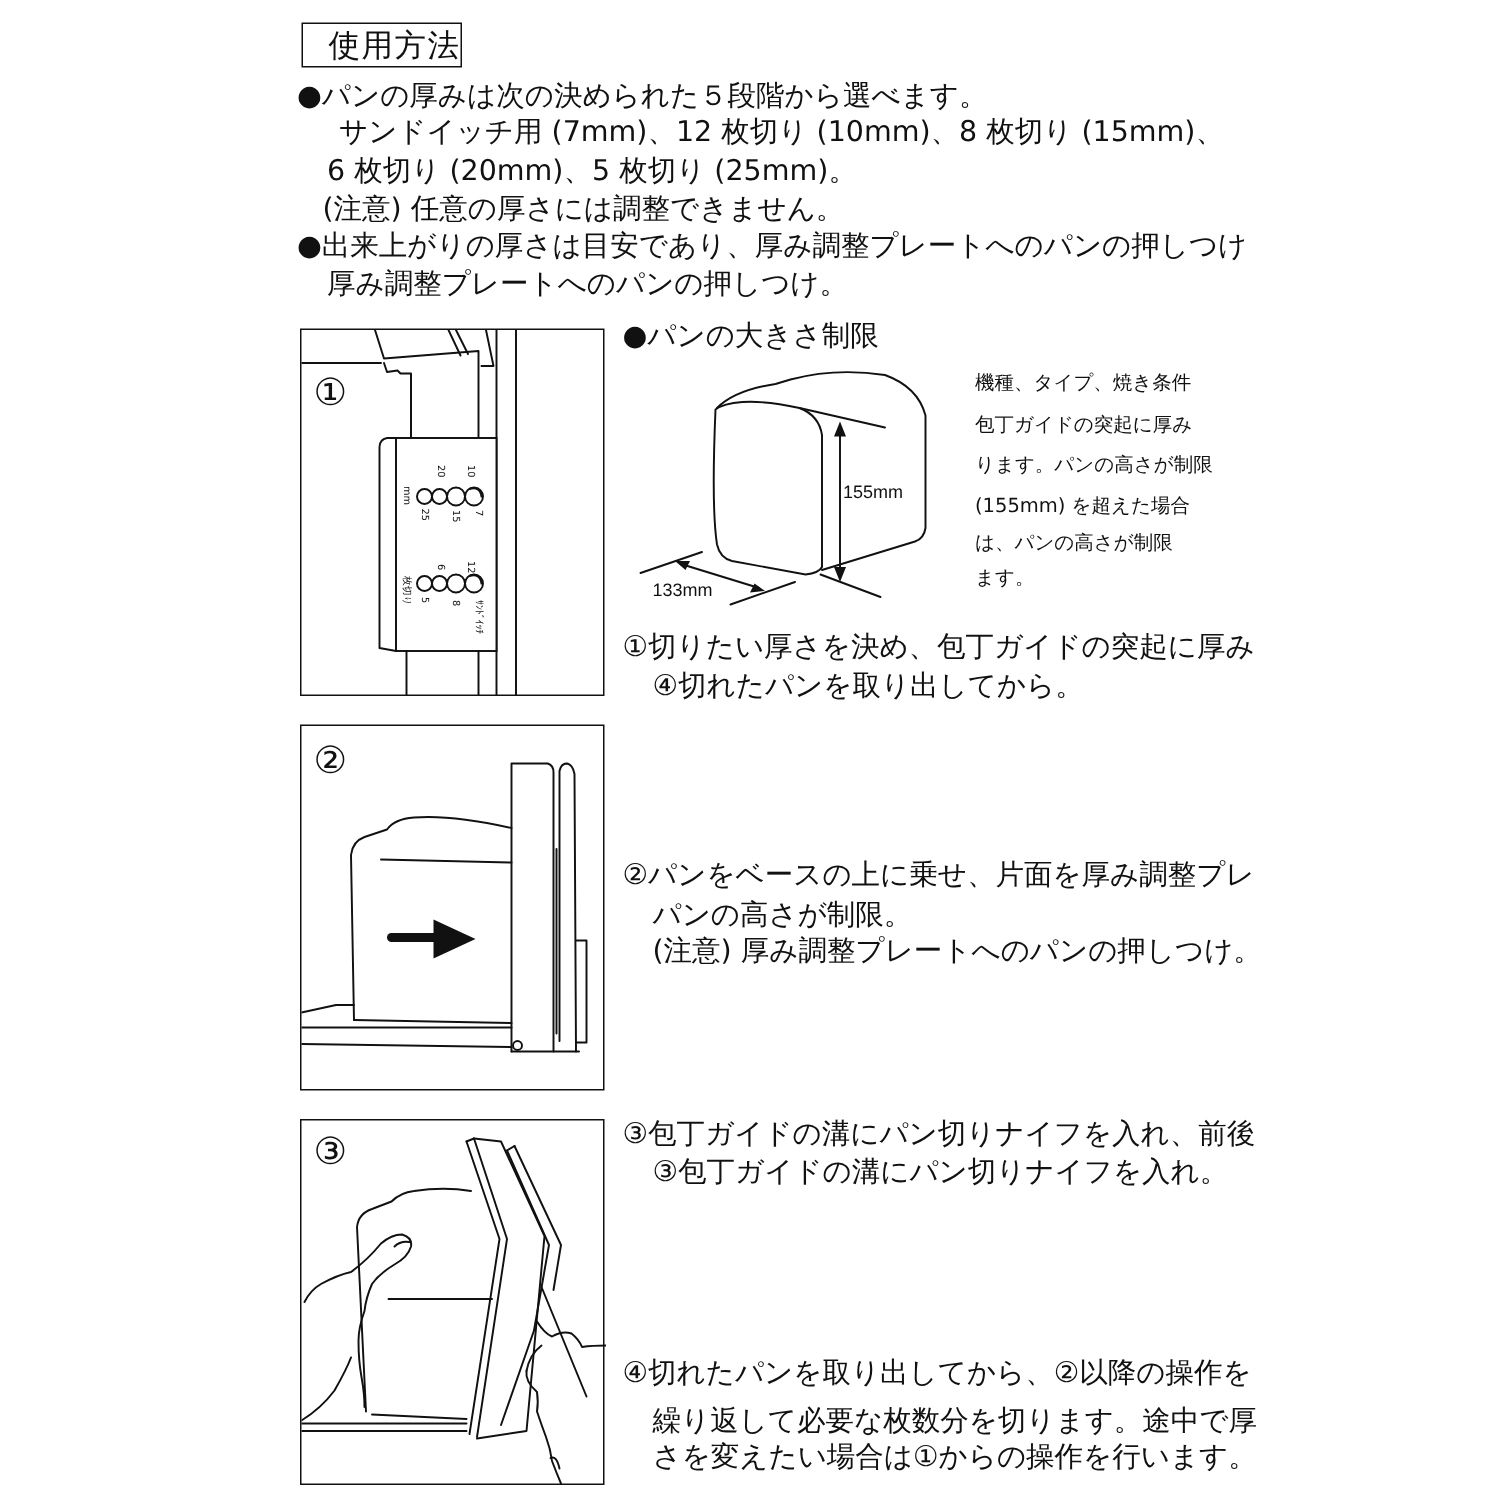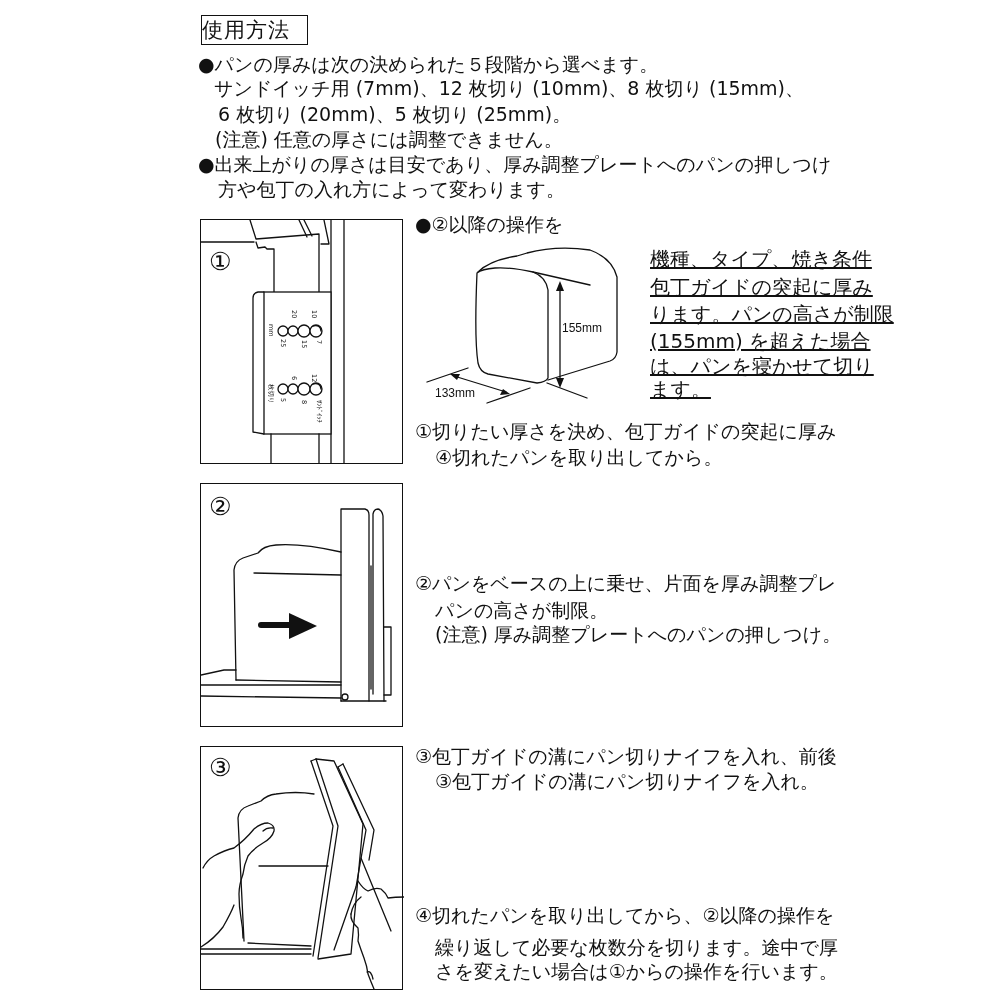--- a/index.html
+++ b/index.html
@@ -1,46 +1,46 @@
 <!DOCTYPE html>
 <html><head>
 <meta charset="utf-8">
 <style>
   html, body { margin:0; padding:0; background:#ffffff; }
   body { width:1000px; height:1000px; position:relative; overflow:hidden;
          font-family:"DejaVu Sans","Liberation Sans",sans-serif; color:#111111; }
   .t { position:absolute; white-space:nowrap; line-height:1; }
   .f19 { font-size:19px; }
-  .f17 { font-size:20px;text-decoration:underline; }
+  .f17 { font-size:13px; }
   .title-box { position:absolute; left:201px; top:15px; width:105px; height:28px;
-               border:1.5px solid #111; display:flex; align-items:center; justify-content:flex-start;
+               border:1.5px solid #111; display:flex; align-items:center; justify-content:flex-end;
                font-size:21px; letter-spacing:1px; }
   .fig { position:absolute; left:200px; width:203px; border:1.5px solid #111; box-sizing:border-box; }
   .fig svg { position:absolute; left:0; top:0; }
   svg .ln { fill:none; stroke:#111; stroke-width:1.3; stroke-linejoin:round; stroke-linecap:round; }
   svg .wf { fill:#fff; stroke:#111; stroke-width:1.3; }
   svg .num { font-family:"DejaVu Sans",sans-serif; font-size:25px; fill:#111; }
   svg .lbl { font-family:"DejaVu Sans",sans-serif; font-size:6.5px; fill:#111; }
   svg .dim { font-family:"Liberation Sans",sans-serif; font-size:12px; fill:#111; }
   #bread-fig { position:absolute; left:420px; top:240px; }
 </style>
 </head>
 <body>
 
 <div class="title-box">
   <span>使用方法</span>
 </div>
 
 <div>
   <div class="t f19" style="left:198px;top:55px">●パンの厚みは次の決められた５段階から選べます。</div>
-  <div class="t f19" style="left:214px;top:79px">サンドイッチ用 (7mm)、12 枚切り (10mm)、8 枚切り (15mm)、</div>
+  <div class="t f19" style="left:226px;top:79px">サンドイッチ用 (7mm)、12 枚切り (10mm)、8 枚切り (15mm)、</div>
   <div class="t f19" style="left:218px;top:105px">6 枚切り (20mm)、5 枚切り (25mm)。</div>
   <div class="t f19" style="left:215px;top:130px">(注意) 任意の厚さには調整できません。</div>
   <div class="t f19" style="left:198px;top:155px">●出来上がりの厚さは目安であり、厚み調整プレートへのパンの押しつけ</div>
-  <div class="t f19" style="left:218px;top:180px">方や包丁の入れ方によって変わります。</div>
+  <div class="t f19" style="left:218px;top:180px">厚み調整プレートへのパンの押しつけ。</div>
 </div>
 
 <div class="fig" style="top:219px;height:245px">
   <svg width="203" height="244" viewBox="0 0 203 244">
     <text class="num" x="8" y="50">①</text>
     <polyline class="ln" points="0,22 53,22"></polyline>
     <polyline class="ln" points="49,0 55,19 118,14 118,72"></polyline>
     <polyline class="ln" points="55,22 57,28 64,27 66,29 73,29 73,72"></polyline>
     <polyline class="ln" points="98,0 106,17"></polyline>
     <polyline class="ln" points="103,0 111,16"></polyline>
@@ -92,27 +92,27 @@
   <polygon points="140,148 136,138 144,138" fill="#111"></polygon>
   <text class="dim" x="142" y="92">155mm</text>
   <line class="ln" x1="7" y1="142" x2="48" y2="128"></line>
   <line class="ln" x1="67" y1="163" x2="110" y2="148"></line>
   <line class="ln" x1="34" y1="136" x2="86" y2="152"></line>
   <polygon points="30,134 40,134 37,140" fill="#111"></polygon>
   <polygon points="90,154 80,155 83,149" fill="#111"></polygon>
   <text class="dim" x="15" y="157">133mm</text>
 </svg>
 
-<div class="t f19" style="left:415px;top:215px">●②以降の操作を</div>
+<div class="t f19" style="left:415px;top:215px">●パンの大きさ制限</div>
 <div>
   <div class="t f17" style="left:650px;top:249px">機種、タイプ、焼き条件</div>
   <div class="t f17" style="left:650px;top:277px">包丁ガイドの突起に厚み</div>
   <div class="t f17" style="left:650px;top:304px">ります。パンの高さが制限</div>
   <div class="t f17" style="left:650px;top:331px">(155mm) を超えた場合</div>
-  <div class="t f17" style="left:650px;top:356px">は、パンを寝かせて切り</div>
+  <div class="t f17" style="left:650px;top:356px">は、パンの高さが制限</div>
   <div class="t f17" style="left:650px;top:379px">ます。</div>
 </div>
 
 <div>
   <div class="t f19" style="left:415px;top:422px">①切りたい厚さを決め、包丁ガイドの突起に厚み</div>
   <div class="t f19" style="left:435px;top:448px">④切れたパンを取り出してから。</div>
 </div>
 
 <div class="fig" style="top:483px;height:244px">
   <svg width="203" height="243" viewBox="0 0 203 243">

